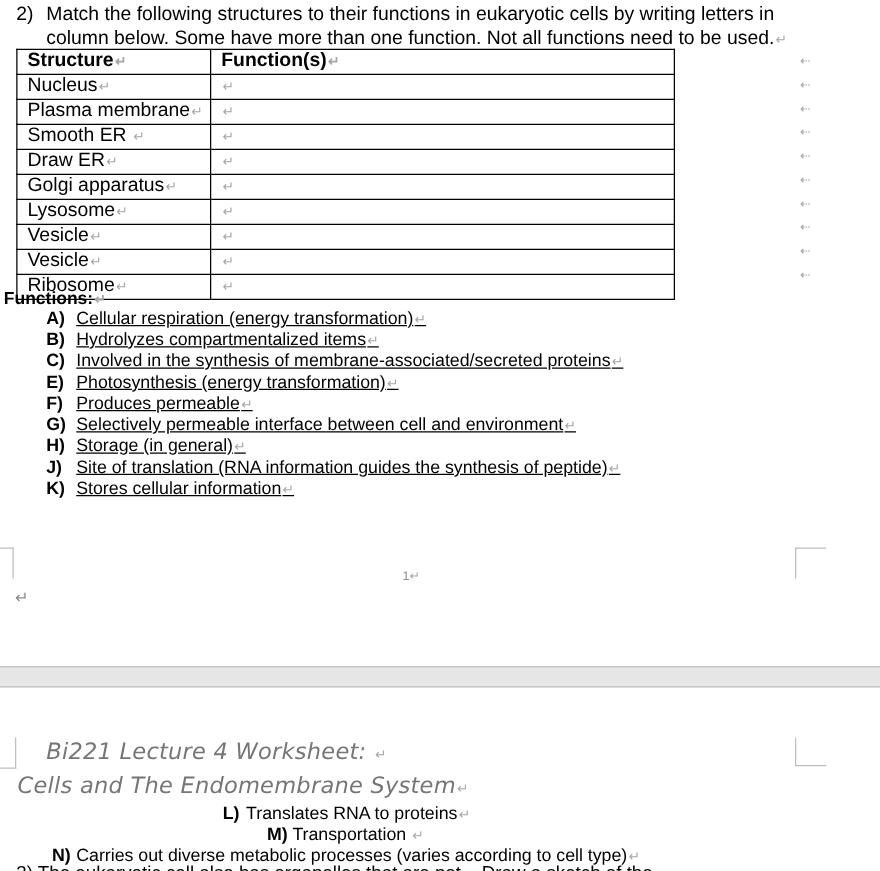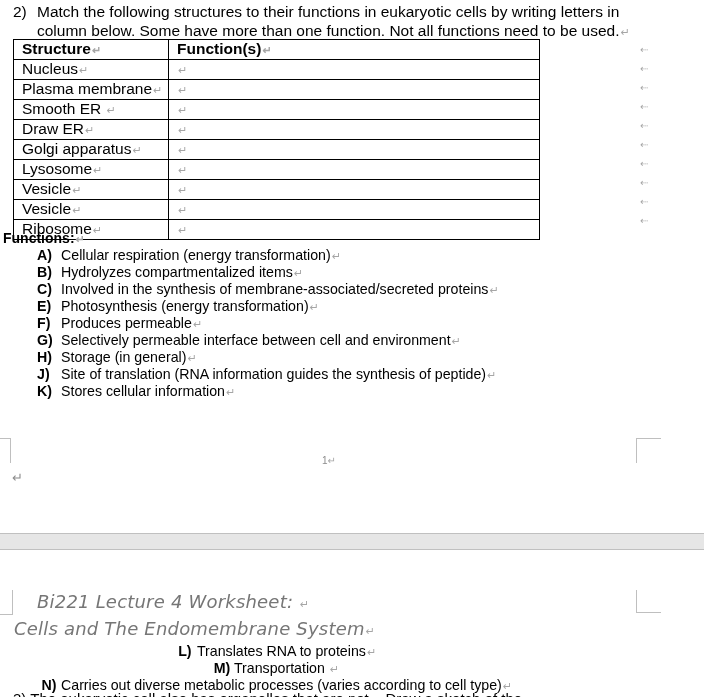--- a/index.html
+++ b/index.html
@@ -107,21 +107,21 @@
   <span>⇠</span>
   <span>⇠</span>
   <span>⇠</span>
   <span>⇠</span>
   <span>⇠</span>
   <span>⇠</span>
 </div>
 
 <div id="functions-label"><span>Functions:</span><span class="pm">↵</span></div>
 
-<div class="func-list" style="top:247px;">
+<div class="func-list" style="top:247px;text-decoration:underline;">
   <div class="item"><span class="letter">A)</span><span>Cellular respiration (energy transformation)</span><span class="pm">↵</span></div>
   <div class="item"><span class="letter">B)</span><span>Hydrolyzes compartmentalized items</span><span class="pm">↵</span></div>
   <div class="item"><span class="letter">C)</span><span>Involved in the synthesis of membrane-associated/secreted proteins</span><span class="pm">↵</span></div>
   <div class="item"><span class="letter">E)</span><span>Photosynthesis (energy transformation)</span><span class="pm">↵</span></div>
   <div class="item"><span class="letter">F)</span><span>Produces permeable</span><span class="pm">↵</span></div>
   <div class="item"><span class="letter">G)</span><span>Selectively permeable interface between cell and environment</span><span class="pm">↵</span></div>
   <div class="item"><span class="letter">H)</span><span>Storage (in general)</span><span class="pm">↵</span></div>
   <div class="item"><span class="letter">J)</span><span>Site of translation (RNA information guides the synthesis of peptide)</span><span class="pm">↵</span></div>
   <div class="item"><span class="letter">K)</span><span>Stores cellular information</span><span class="pm">↵</span></div>
 </div>

